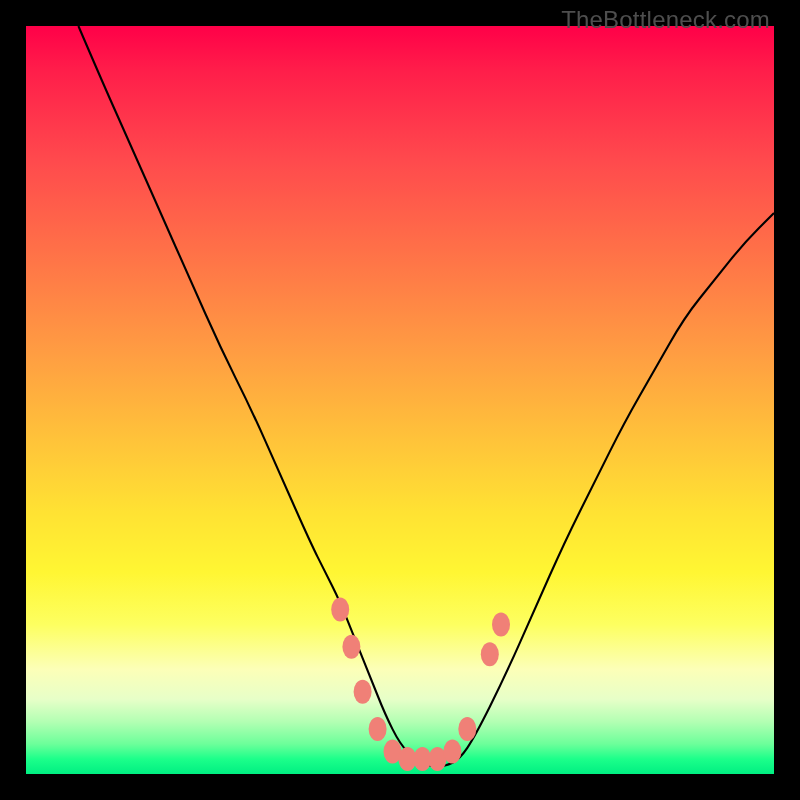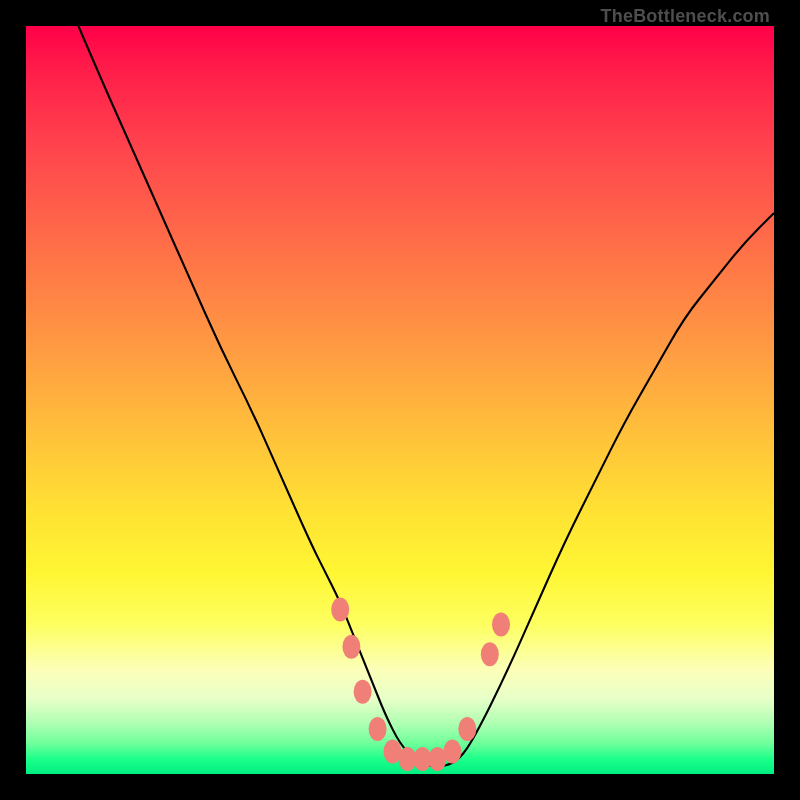--- a/index.html
+++ b/index.html
@@ -41,22 +41,22 @@
       #6cff9a 96%,
       #1cff8a 98%,
       #00ef82 100%
     );
   }
   .credit {
     position: absolute;
     top: 6px;
     right: 30px;
     color: #4e4e4e;
-    font-size: 18px;
-    font-weight: 700;
+    font-size: 24px;
+    font-weight: 400;
     letter-spacing: 0.2px;
   }
   svg.curve {
     position: absolute;
     left: 0;
     top: 0;
     width: 748px;
     height: 748px;
     overflow: visible;
   }

